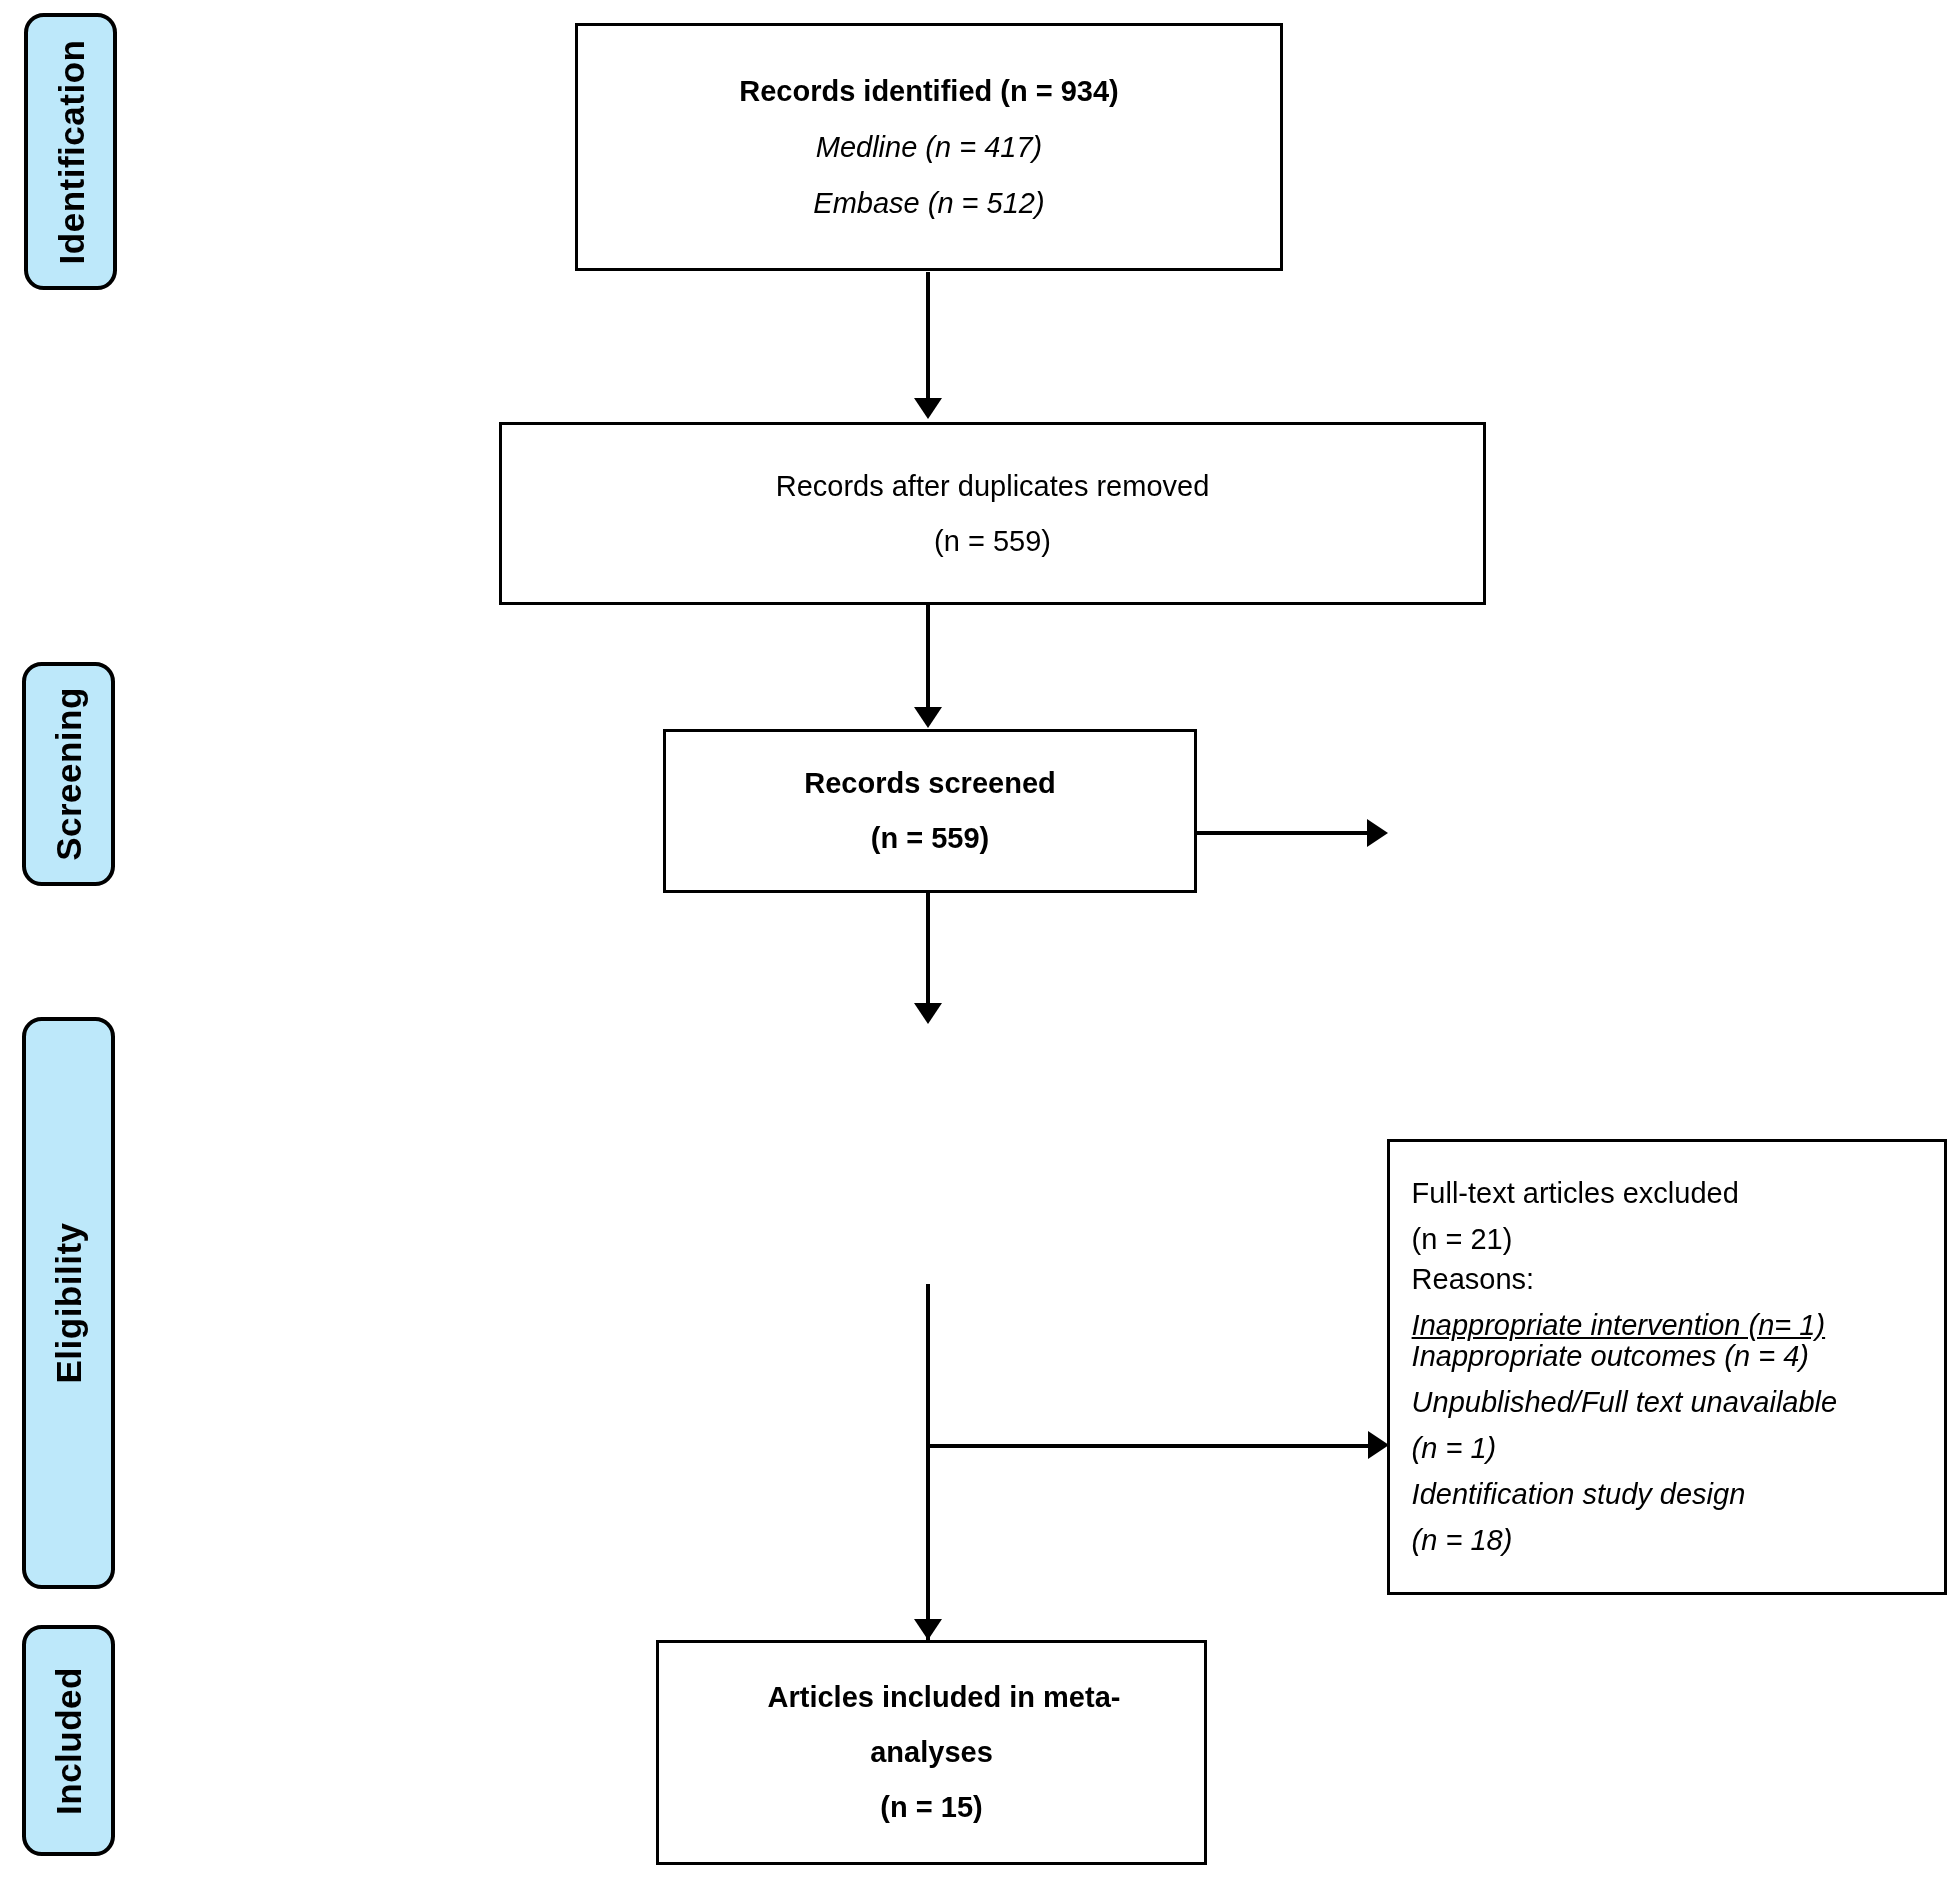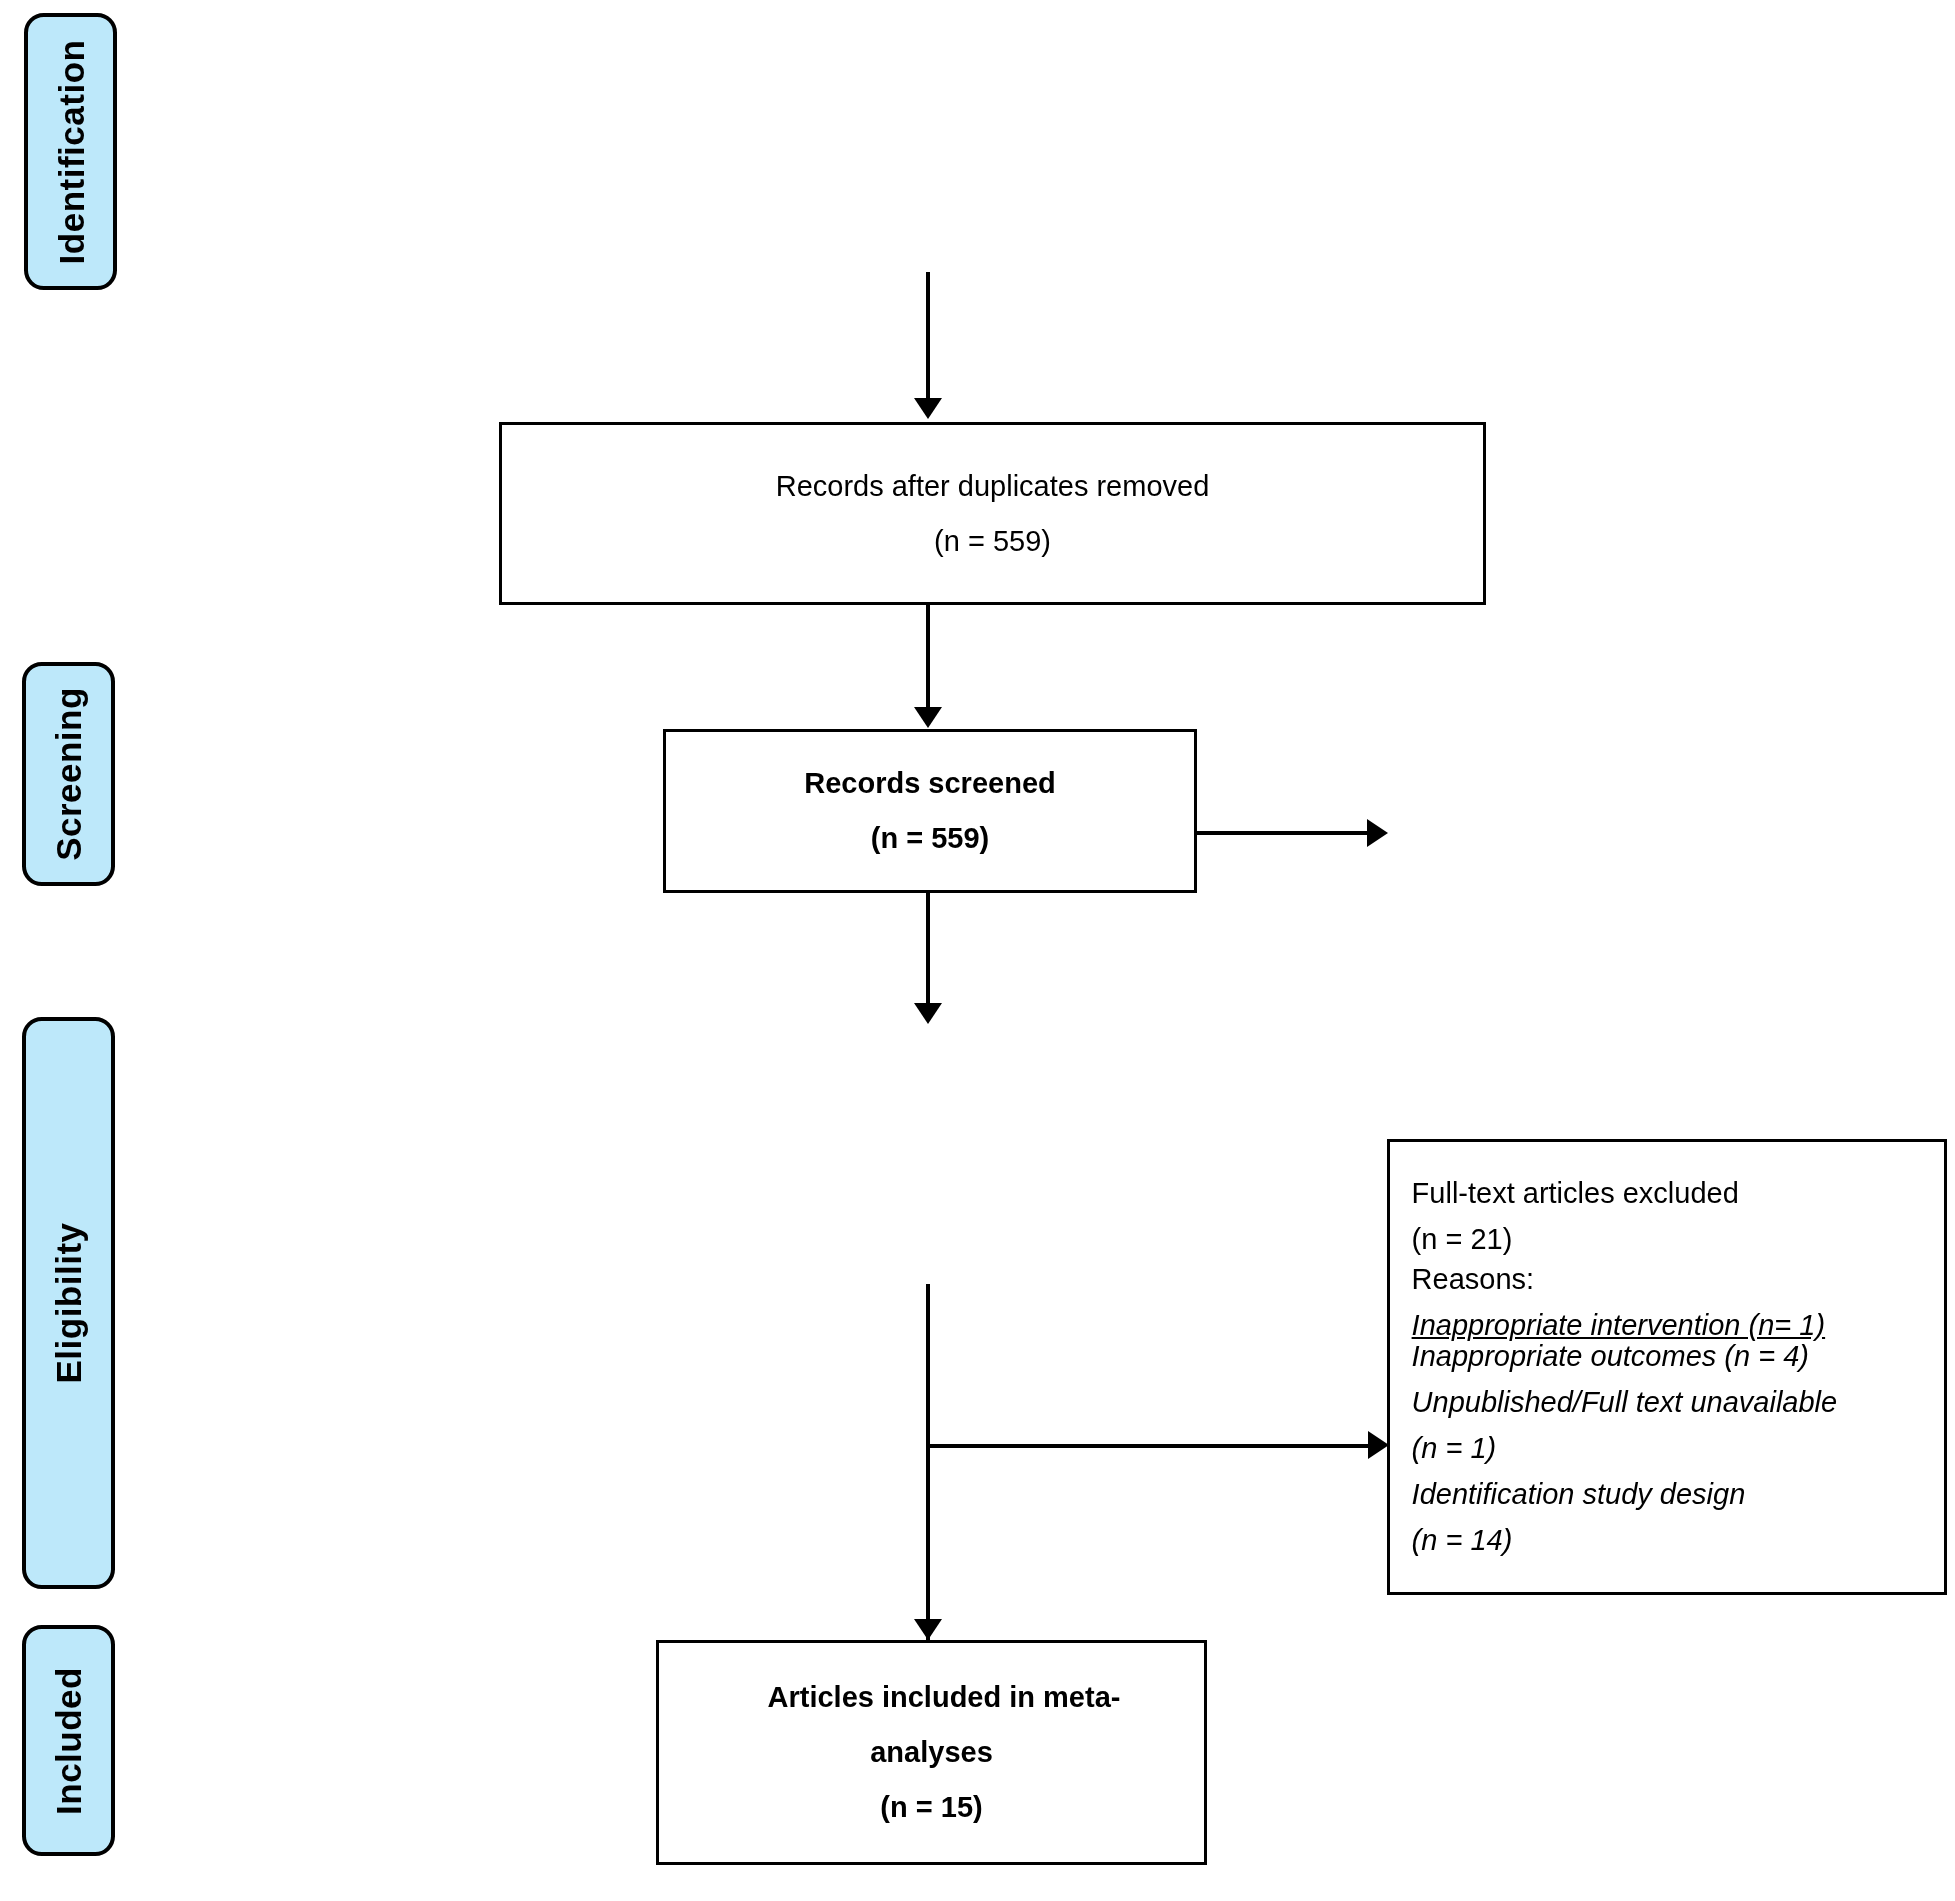--- a/index.html
+++ b/index.html
@@ -102,20 +102,25 @@
   </div>
 
   <div class="phase" style="left:21.6px; top:1017px; width:93px; height:572px;">
     <span class="phase-label">Eligibility</span>
   </div>
 
   <div class="phase" style="left:21.6px; top:1625px; width:93px; height:231px;">
     <span class="phase-label">Included</span>
   </div>
 
+  <div class="node centered" style="left:575px; top:23.4px; width:708px; height:248px; padding:16px 19px;">
+    <div class="line bold" style="margin-bottom:27px;">Records identified (n = 934)</div>
+    <div class="line italic" style="margin-bottom:27px;">Medline (n = 417)</div>
+    <div class="line italic">Embase (n = 512)</div>
+  </div>
 
   <div class="vline" style="left:926px; top:272px; height:127px;"></div>
   <div class="arrow-down" style="left:914px; top:398px;"></div>
 
   <div class="node centered" style="left:499px; top:422px; width:987px; height:183px; padding:12px 19px;">
     <div class="line" style="margin-bottom:26px;">Records after duplicates removed</div>
     <div class="line">(n = 559)</div>
   </div>
 
   <div class="vline" style="left:926px; top:604px; height:105px;"></div>
@@ -142,21 +147,21 @@
 
   <div class="node lefted" style="left:1387px; top:1139px; width:560px; height:456px; padding:16px 14px 16px 21.6px;">
     <div class="line" style="margin-bottom:17px;">Full-text articles excluded</div>
     <div class="line" style="margin-bottom:11px;">(n = 21)</div>
     <div class="line" style="margin-bottom:17px;">Reasons:</div>
     <div class="line italic" style="margin-bottom:2px;text-decoration:underline;">Inappropriate intervention (n= 1)</div>
     <div class="line italic" style="margin-bottom:17px;">Inappropriate outcomes (n = 4)</div>
     <div class="line italic" style="margin-bottom:17px;">Unpublished/Full  text  unavailable</div>
     <div class="line italic" style="margin-bottom:17px;">(n = 1)</div>
     <div class="line italic" style="margin-bottom:17px;">Identification study design</div>
-    <div class="line italic">(n = 14)</div>
+    <div class="line italic">(n = 18)</div>
   </div>
 
   <div class="node centered" style="left:656px; top:1640px; width:551px; height:225px; padding:12px 12px;">
     <div class="line bold" style="margin-bottom:26px;margin-left:25px;">Articles included in meta-</div>
     <div class="line bold" style="margin-bottom:26px;">analyses</div>
     <div class="line bold">(n = 15)</div>
   </div>
 
 </div>
 

